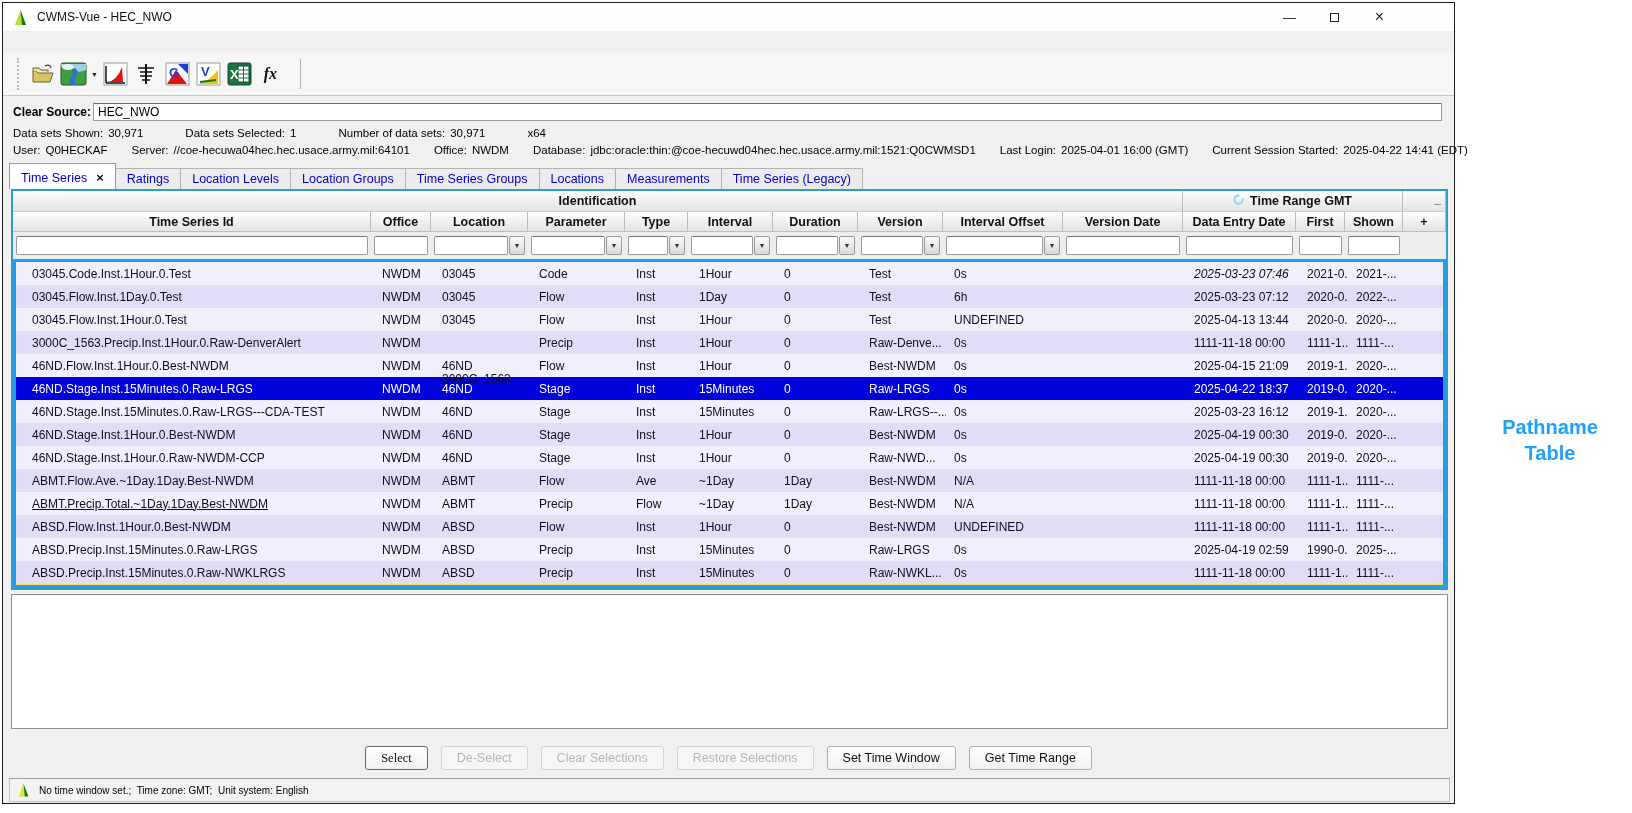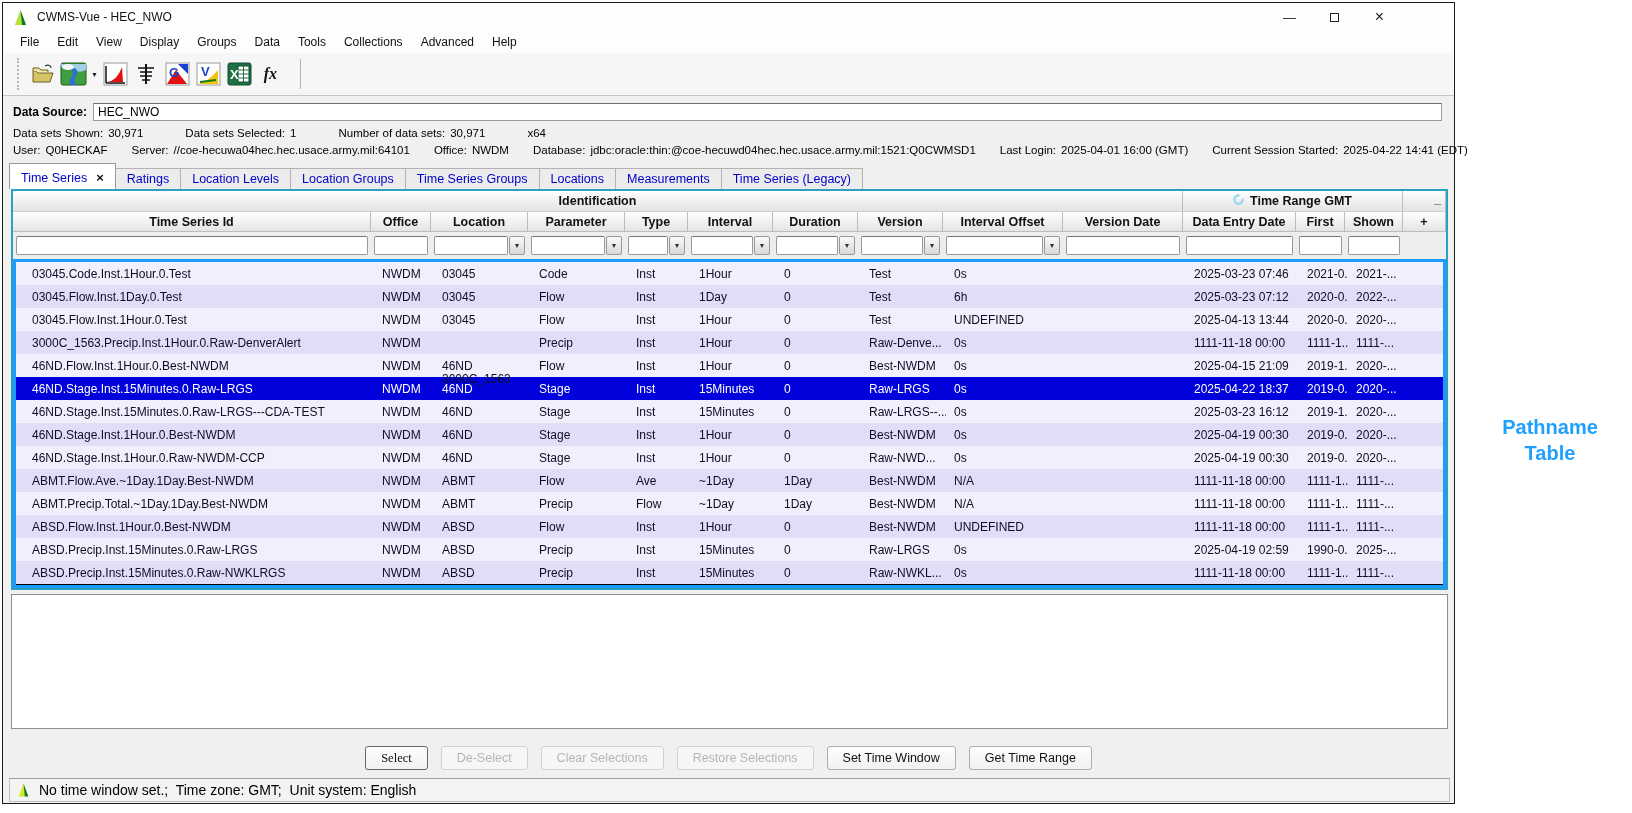--- a/index.html
+++ b/index.html
@@ -52,39 +52,39 @@
   .gcell .spinner { margin-right:6px; }
   .gcell .collapse { position:absolute; right:4px; top:1px; font-weight:bold; color:#333; font-size:12px; }
   .hcell { height:20px; background:linear-gradient(#ffffff,#e4e4e4); border-right:1px solid #bdbdbd; border-bottom:1px solid #bdbdbd; display:flex; align-items:center; justify-content:center; font-size:12.5px; font-weight:bold; color:#111; overflow:hidden; white-space:nowrap; }
   .filterrow { display:flex; width:100%; height:27px; background:#ededed; }
   .fcell { height:27px; display:flex; align-items:center; padding:0 3px; }
   .fcell input { width:100%; height:19px; border:1px solid #999; border-top-color:#777; border-radius:2px; background:#fff; font-size:11px; font-family:"Liberation Sans",sans-serif; padding:0 3px; min-width:10px; }
   .combo { display:flex; width:100%; align-items:center; }
   .combo input { flex:1 1 auto; }
   .combo .arrow { flex:0 0 16px; height:19px; margin-left:1px; border:1px solid #999; border-radius:2px; background:linear-gradient(#fafafa,#d8d8d8); font-size:7px; color:#333; display:flex; align-items:center; justify-content:center; }
 
-  .rowsbox { width:100%; height:329px; border:3px solid #1e9bff; background:#000000; overflow:hidden; }
+  .rowsbox { width:100%; height:329px; border:3px solid #1e9bff; background:#fde047; overflow:hidden; }
   .trow { display:flex; width:100%; height:23px; }
   .trow.odd  { background:#f0effb; }
   .trow.even { background:#e2dcf7; }
   .trow.selected { background:#0101dc; }
   .trow.selected .tcell { color:#ffffff; }
   .tcell { height:23px; font-size:12px; color:#0d0d26; display:flex; align-items:center; padding-left:8px; overflow:hidden; white-space:nowrap; flex-shrink:0; }
   .tcell.c0 { padding-left:16px; }
 
   
   .bottom-panel { position:absolute; left:8px; top:591px; width:1437px; height:135px; background:#ffffff; border:1px solid #8f8f8f; }
   .btnrow { position:absolute; left:0; top:743px; width:100%; display:flex; justify-content:center; gap:13px; }
   .btn { height:24px; padding:0 15px; font-size:12.5px; font-family:"Liberation Sans",sans-serif; color:#111; background:linear-gradient(#fefefe,#f1f1f1); border:1px solid #adadad; border-radius:3px; }
   .btn.primary { border-color:#666;font-family:Liberation Serif, serif; }
   .btn:disabled { color:#b5b5b5; border-color:#d2d2d2; background:#f6f6f6; }
 
   .statusbar { position:absolute; left:6px; top:775px; width:1441px; height:24px; background:#f3f3f3; border:1px solid #c2c2c2; border-top-color:#9d9d9d; display:flex; align-items:center; padding-left:7px; }
   .statusbar .s-icon { width:13px; height:16px; margin-right:9px; }
-  .statusbar .s-text { font-size:14px; color:#000; white-space:pre; }
+  .statusbar .s-text { font-size:10px; color:#000; white-space:pre; }
 
   
   .annotation { position:absolute; left:1460px; top:414px; width:180px; text-align:center; font-size:20px; font-weight:bold; color:#1fa0ff; line-height:26px; }
 </style>
 </head>
 <body>
 
 <div class="window">
 
   <div class="titlebar">
@@ -97,32 +97,20 @@
       <span class="win-btn">—</span>
       <span class="win-btn">
           <span class="max-glyph"></span>
         </span>
       <span class="win-btn">
           <span class="close-glyph">×</span>
         </span>
     </div>
   </div>
 
-  <div class="menubar" id="menubar">
-      <span class="menu-item">File</span>
-      <span class="menu-item">Edit</span>
-      <span class="menu-item">View</span>
-      <span class="menu-item">Display</span>
-      <span class="menu-item">Groups</span>
-      <span class="menu-item">Data</span>
-      <span class="menu-item">Tools</span>
-      <span class="menu-item">Collections</span>
-      <span class="menu-item">Advanced</span>
-      <span class="menu-item">Help</span>
-    </div>
 
   <div class="toolbar">
     <span class="grip"></span>
 
     <span class="tb-icon">
       <svg width="24" height="22" viewBox="0 0 24 22">
         <path d="M2 8 L2 19 L19 19 L22 10 L7 10 L5 8 Z" fill="#d9c464" stroke="#6e6124" stroke-width="1"></path>
         <path d="M2 8 L2 5 L8 5 L10 7 L17 7 L17 9" fill="#efe09a" stroke="#6e6124" stroke-width="1"></path>
         <path d="M14 3 C18 1 20 3 20 5" fill="none" stroke="#333" stroke-width="1.2"></path>
       </svg>
@@ -181,21 +169,21 @@
     </span>
 
     <span class="tb-icon">
         <span class="fx">fx</span>
       </span>
 
     <span class="tb-sep"></span>
   </div>
 
   <div class="ds-row">
-    <span class="ds-label">Data Source:</span>
+    <span class="ds-label">Clear Source:</span>
     <input class="ds-input" value="HEC_NWO" style="">
   </div>
 
   <div class="info-line info1" id="info1"><span class="seg"><span class="lbl">Data sets Shown:</span><span class="val">30,971</span></span><span class="seg"><span class="lbl">Data sets Selected:</span><span class="val">1</span></span><span class="seg"><span class="lbl">Number of data sets:</span><span class="val">30,971</span></span><span class="seg"><span class="val">x64</span></span></div>
   <div class="info-line info2" id="info2"><span class="seg"><span class="lbl">User:</span><span class="val">Q0HECKAF</span></span><span class="seg"><span class="lbl">Server:</span><span class="val">//coe-hecuwa04hec.hec.usace.army.mil:64101</span></span><span class="seg"><span class="lbl">Office:</span><span class="val">NWDM</span></span><span class="seg"><span class="lbl">Database:</span><span class="val">jdbc:oracle:thin:@coe-hecuwd04hec.hec.usace.army.mil:1521:Q0CWMSD1</span></span><span class="seg"><span class="lbl">Last Login:</span><span class="val">2025-04-01 16:00 (GMT)</span></span><span class="seg"><span class="lbl">Current Session Started:</span><span class="val">2025-04-22 14:41 (EDT)</span></span></div>
 
   <div class="tabbar" id="tabbar">
       <span class="tab active"><span>Time Series</span><span class="x">×</span></span>
       <span class="tab"><span>Ratings</span></span>
       <span class="tab"><span>Location Levels</span></span>
@@ -305,21 +293,21 @@
           <div class="tcell c0" style="width: 358px;">03045.Code.Inst.1Hour.0.Test</div>
           <div class="tcell" style="width: 60px;">NWDM</div>
           <div class="tcell" style="width: 97px;">03045</div>
           <div class="tcell" style="width: 97px;">Code</div>
           <div class="tcell" style="width: 63px;">Inst</div>
           <div class="tcell" style="width: 85px;">1Hour</div>
           <div class="tcell" style="width: 85px;">0</div>
           <div class="tcell" style="width: 85px;">Test</div>
           <div class="tcell" style="width: 120px;">0s</div>
           <div class="tcell" style="width: 120px;"></div>
-          <div class="tcell" style="width: 113px;">2025-03-23 07:46</div>
+          <div class="tcell" style="width: 113px; font-style: italic;">2025-03-23 07:46</div>
           <div class="tcell" style="width: 49px;">2021-0...</div>
           <div class="tcell" style="width: 58px;">2021-...</div>
           <div class="tcell" style="flex: 1 1 0%;"></div>
         </div>
         <div class="trow even">
           <div class="tcell c0" style="width: 358px;">03045.Flow.Inst.1Day.0.Test</div>
           <div class="tcell" style="width: 60px;">NWDM</div>
           <div class="tcell" style="width: 97px;">03045</div>
           <div class="tcell" style="width: 97px;">Flow</div>
           <div class="tcell" style="width: 63px;">Inst</div>
@@ -455,21 +443,21 @@
           <div class="tcell" style="width: 85px;">1Day</div>
           <div class="tcell" style="width: 85px;">Best-NWDM</div>
           <div class="tcell" style="width: 120px;">N/A</div>
           <div class="tcell" style="width: 120px;"></div>
           <div class="tcell" style="width: 113px;">1111-11-18 00:00</div>
           <div class="tcell" style="width: 49px;">1111-1...</div>
           <div class="tcell" style="width: 58px;">1111-...</div>
           <div class="tcell" style="flex: 1 1 0%;"></div>
         </div>
         <div class="trow odd">
-          <div class="tcell c0" style="width: 358px;">ABMT.Precip.Total.~1Day.1Day.Best-NWDM</div>
+          <div class="tcell c0" style="width: 358px; text-decoration: underline;">ABMT.Precip.Total.~1Day.1Day.Best-NWDM</div>
           <div class="tcell" style="width: 60px;">NWDM</div>
           <div class="tcell" style="width: 97px;">ABMT</div>
           <div class="tcell" style="width: 97px;">Precip</div>
           <div class="tcell" style="width: 63px;">Flow</div>
           <div class="tcell" style="width: 85px;">~1Day</div>
           <div class="tcell" style="width: 85px;">1Day</div>
           <div class="tcell" style="width: 85px;">Best-NWDM</div>
           <div class="tcell" style="width: 120px;">N/A</div>
           <div class="tcell" style="width: 120px;"></div>
           <div class="tcell" style="width: 113px;">1111-11-18 00:00</div>

